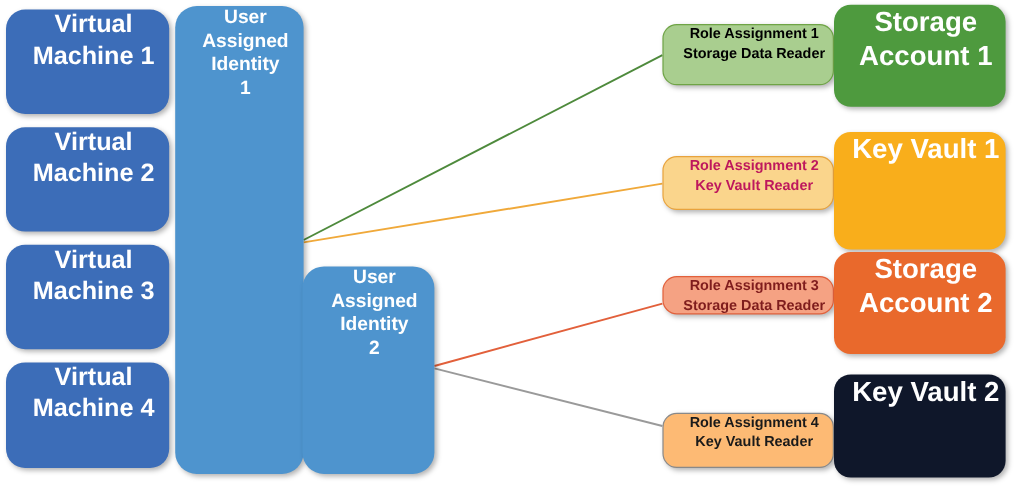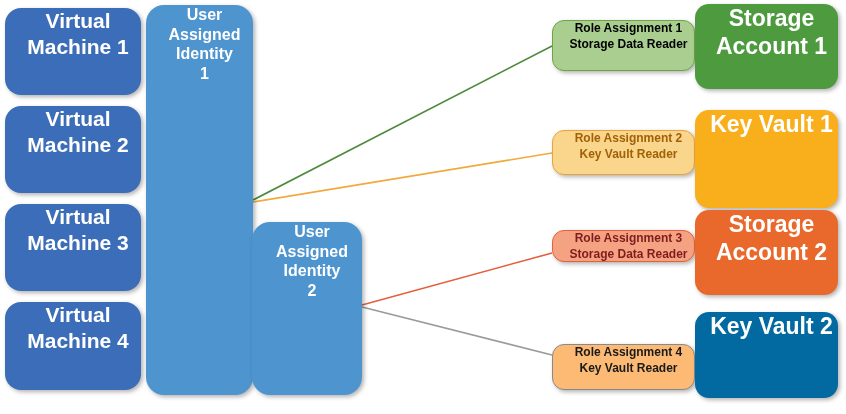--- a/index.html
+++ b/index.html
@@ -90,27 +90,27 @@
 Assigned
 Identity
 1</span></div>
   <div class="node identity" style="left: 252px; top: 222px; width: 110px; height: 173px; background: rgb(78, 148, 206); color: rgb(255, 255, 255);"><span>User
 Assigned
 Identity
 2</span></div>
 
   <div class="node role" style="left: 552px; top: 20px; width: 143px; height: 51px; background: rgb(169, 206, 143); color: #000000; border-color: rgb(111, 164, 70);"><span>Role Assignment 1
 Storage Data Reader</span></div>
-  <div class="node role" style="left: 552px; top: 130px; width: 143px; height: 45px; background: rgb(250, 213, 140); color: #a16207; border-color: rgb(232, 163, 61);"><span>Role Assignment 2
+  <div class="node role" style="left: 552px; top: 130px; width: 143px; height: 45px; background: rgb(250, 213, 140); color: #be185d; border-color: rgb(232, 163, 61);"><span>Role Assignment 2
 Key Vault Reader</span></div>
   <div class="node role" style="left: 552px; top: 230px; width: 143px; height: 32px; background: rgb(245, 162, 131); color: #7f1d1d; border-color: rgb(226, 96, 59);"><span>Role Assignment 3
 Storage Data Reader</span></div>
   <div class="node role" style="left: 552px; top: 344px; width: 143px; height: 46px; background: #fdba74; color: rgb(26, 26, 26); border-color: rgb(137, 137, 137);"><span>Role Assignment 4
 Key Vault Reader</span></div>
 
   <div class="node resource" style="left: 695px; top: 4px; width: 143px; height: 85px; background: rgb(78, 154, 62); color: rgb(255, 255, 255);"><span>Storage
 Account 1</span></div>
   <div class="node resource" style="left: 695px; top: 110px; width: 143px; height: 98px; background: rgb(249, 174, 27); color: rgb(255, 255, 255);"><span>Key Vault 1</span></div>
   <div class="node resource" style="left: 695px; top: 210px; width: 143px; height: 85px; background: rgb(233, 105, 44); color: rgb(255, 255, 255);"><span>Storage
 Account 2</span></div>
-  <div class="node resource" style="left: 695px; top: 312px; width: 143px; height: 86px; background: #0369a1; color: rgb(255, 255, 255);"><span>Key Vault 2</span></div>
+  <div class="node resource" style="left: 695px; top: 312px; width: 143px; height: 86px; background: #0f172a; color: rgb(255, 255, 255);"><span>Key Vault 2</span></div>
 
 </div>
 
 </body></html>

